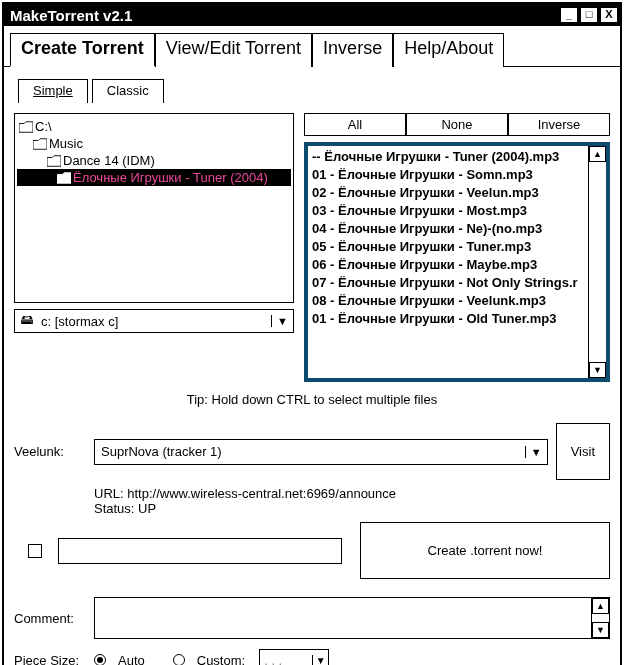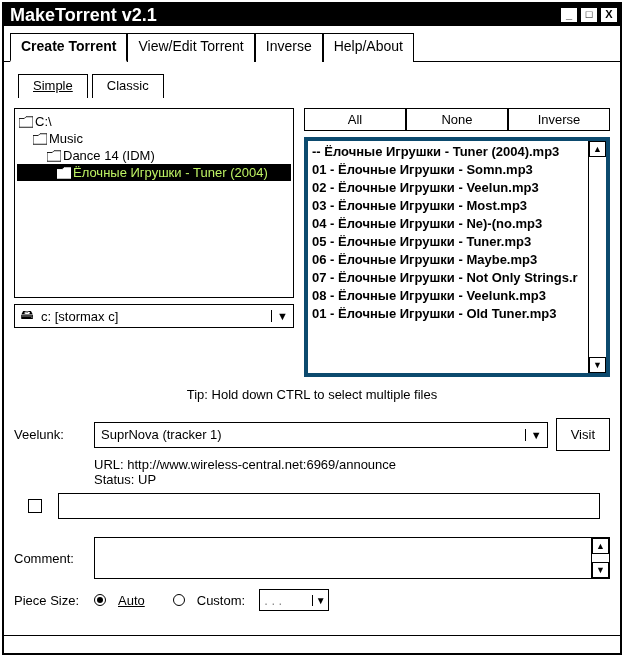--- a/index.html
+++ b/index.html
@@ -1,53 +1,53 @@
 <!DOCTYPE html>
 <html><head>
 <meta charset="utf-8">
 <style>
 * { box-sizing: border-box; margin: 0; padding: 0; font-family: "MS Sans Serif", Tahoma, Arial, sans-serif; font-size: 13px; }
 body { background: #fff; width: 626px; height: 665px; }
 .window { width: 620px; border: 2px solid #000; background: #fff; margin: 2px; }
 .titlebar { background: #000; color: #fff; display: flex; align-items: center; height: 22px; padding: 0 2px; }
-.titlebar .title { flex: 1; padding-left: 4px; font-weight: bold; font-size: 18px; }
+.titlebar .title { flex: 1; padding-left: 4px; font-weight: bold; font-size: 15px; }
 .titlebar .winbtns { display: flex; gap: 2px; }
 .titlebar .winbtn { width: 18px; height: 16px; background: #fff; color: #000; border: 1px solid #000; font-size: 11px; line-height: 12px; text-align: center; font-weight: bold; cursor: pointer; }
 .tabs { display: flex; border-bottom: 1px solid #000; padding: 4px 6px 0 6px; margin-top: 2px; }
-.tab { padding: 4px 10px 6px 10px; border: 1px solid #000; border-bottom: none; background: #fff; margin-right: 0px; cursor: pointer; position: relative; top: 1px; font-size: 14px; }
+.tab { padding: 4px 10px 6px 10px; border: 1px solid #000; border-bottom: none; background: #fff; margin-right: 0px; cursor: pointer; position: relative; top: 1px; font-size: 18px; }
 .tab.active { font-weight: bold; z-index: 2; border-bottom: 2px solid #fff; }
 .body-area { padding: 8px 10px; }
 .subtabs { display: flex; padding: 4px 4px 0 4px; }
 .subtab { padding: 3px 14px 5px 14px; border: 1px solid #000; border-bottom: none; background: #fff; margin-right: 4px; cursor: pointer; font-size: 13px; }
 .panels { display: flex; gap: 10px; margin-top: 10px; }
 .folder-panel { width: 280px; }
 .tree { border: 1px solid #000; height: 190px; overflow: hidden; padding: 4px 2px; }
 .tree-row { display: flex; align-items: center; padding: 1px 0; white-space: nowrap; }
-.tree-row.sel { background: #000; color: #bef264; }
+.tree-row.sel { background: #000; color: #ec4899; }
 .tree-icon { width: 18px; text-align: center; font-size: 12px; }
 .drive-select { margin-top: 6px; border: 1px solid #000; height: 24px; display: flex; align-items: center; }
 .drive-select .icon { width: 24px; text-align: center; }
 .drive-select .label { flex: 1; padding-left: 2px; }
 .drive-select .chev { width: 22px; border-left: 1px solid #000; text-align: center; cursor: pointer; font-size: 11px; }
 .right-panel { flex: 1; }
 .sel-btns { display: flex; margin-bottom: 6px; }
 .sel-btn { flex: 1; border: 1px solid #000; text-align: center; padding: 3px 0; cursor: pointer; background: #fff; }
 .file-list-wrap { border: 4px solid #0c4a6e; height: 240px; display: flex; font-weight: bold; }
 .file-list { flex: 1; padding: 2px 4px; overflow: hidden; }
 .file-row { white-space: nowrap; padding: 0px 0; font-size: 13px; line-height: 18px; overflow: hidden; }
 .sb-vert { width: 18px; border-left: 1px solid #000; display: flex; flex-direction: column; }
 .sb-btn { height: 16px; border: 1px solid #000; margin: 0; font-size: 9px; text-align: center; line-height: 14px; cursor: pointer; background:#fff; }
 .sb-track { flex: 1; }
 .tip { text-align: center; margin: 10px 0 16px 0; }
 .row { display: flex; align-items: center; margin: 6px 0; gap: 8px; }
 .lbl { width: 72px; }
 .tracker-drop { flex: 1; border: 1px solid #000; height: 26px; display: flex; align-items: center; justify-content: center; }
 .tracker-drop .val { flex: 1; padding: 0 6px; }
 .tracker-drop .chev { width: 22px; border-left: 1px solid #000; text-align: center; cursor: pointer; font-size: 11px; }
-.btn { border: 1px solid #000; background:#fff; padding: 8px 14px; cursor: pointer; }
+.btn { border: 1px solid #000; background:#fff; padding: 20px 14px; cursor: pointer; }
 .sub-info { margin-left: 80px; }
 .chk { width: 14px; height: 14px; border: 1px solid #000; display: inline-block; margin-left: 14px; margin-right: 8px; }
 .ghost-input { flex: 1; border: 1px solid #000; height: 26px; margin-right: 10px; }
 .create-btn { width: 250px; text-align: center; }
 .comment-box { flex: 1; border: 1px solid #000; height: 42px; display: flex; }
 .comment-box .area { flex: 1; }
 .comment-box .sb { width: 18px; border-left: 1px solid #000; display: flex; flex-direction: column; justify-content: space-between; }
 .radio { width: 12px; height: 12px; border: 1px solid #000; border-radius: 50%; display: inline-block; vertical-align: middle; position: relative; margin-right: 4px; }
 .radio.checked::after { content: ""; width: 6px; height: 6px; background: #000; border-radius: 50%; position: absolute; top: 2px; left: 2px; }
 .piece-custom-drop { width: 70px; border: 1px solid #000; height: 22px; display: inline-flex; align-items: center; margin-left: 6px; }
@@ -168,20 +168,21 @@
         <span class="chev">▼</span>
       </div>
       <button class="btn">Visit</button>
     </div>
     <div class="sub-info">URL: http://www.wireless-central.net:6969/announce</div>
     <div class="sub-info">Status: UP</div>
 
     <div class="row" style="margin-top:6px;">
       <span class="chk"></span>
       <div class="ghost-input"></div>
+      <button class="btn create-btn">Create .torrent now!</button>
     </div>
 
     <div class="row" style="margin-top:18px;">
       <span class="lbl">Comment:</span>
       <div class="comment-box">
         <div class="area"></div>
         <div class="sb">
           <div class="sb-btn">▲</div>
           <div class="sb-btn">▼</div>
         </div>

